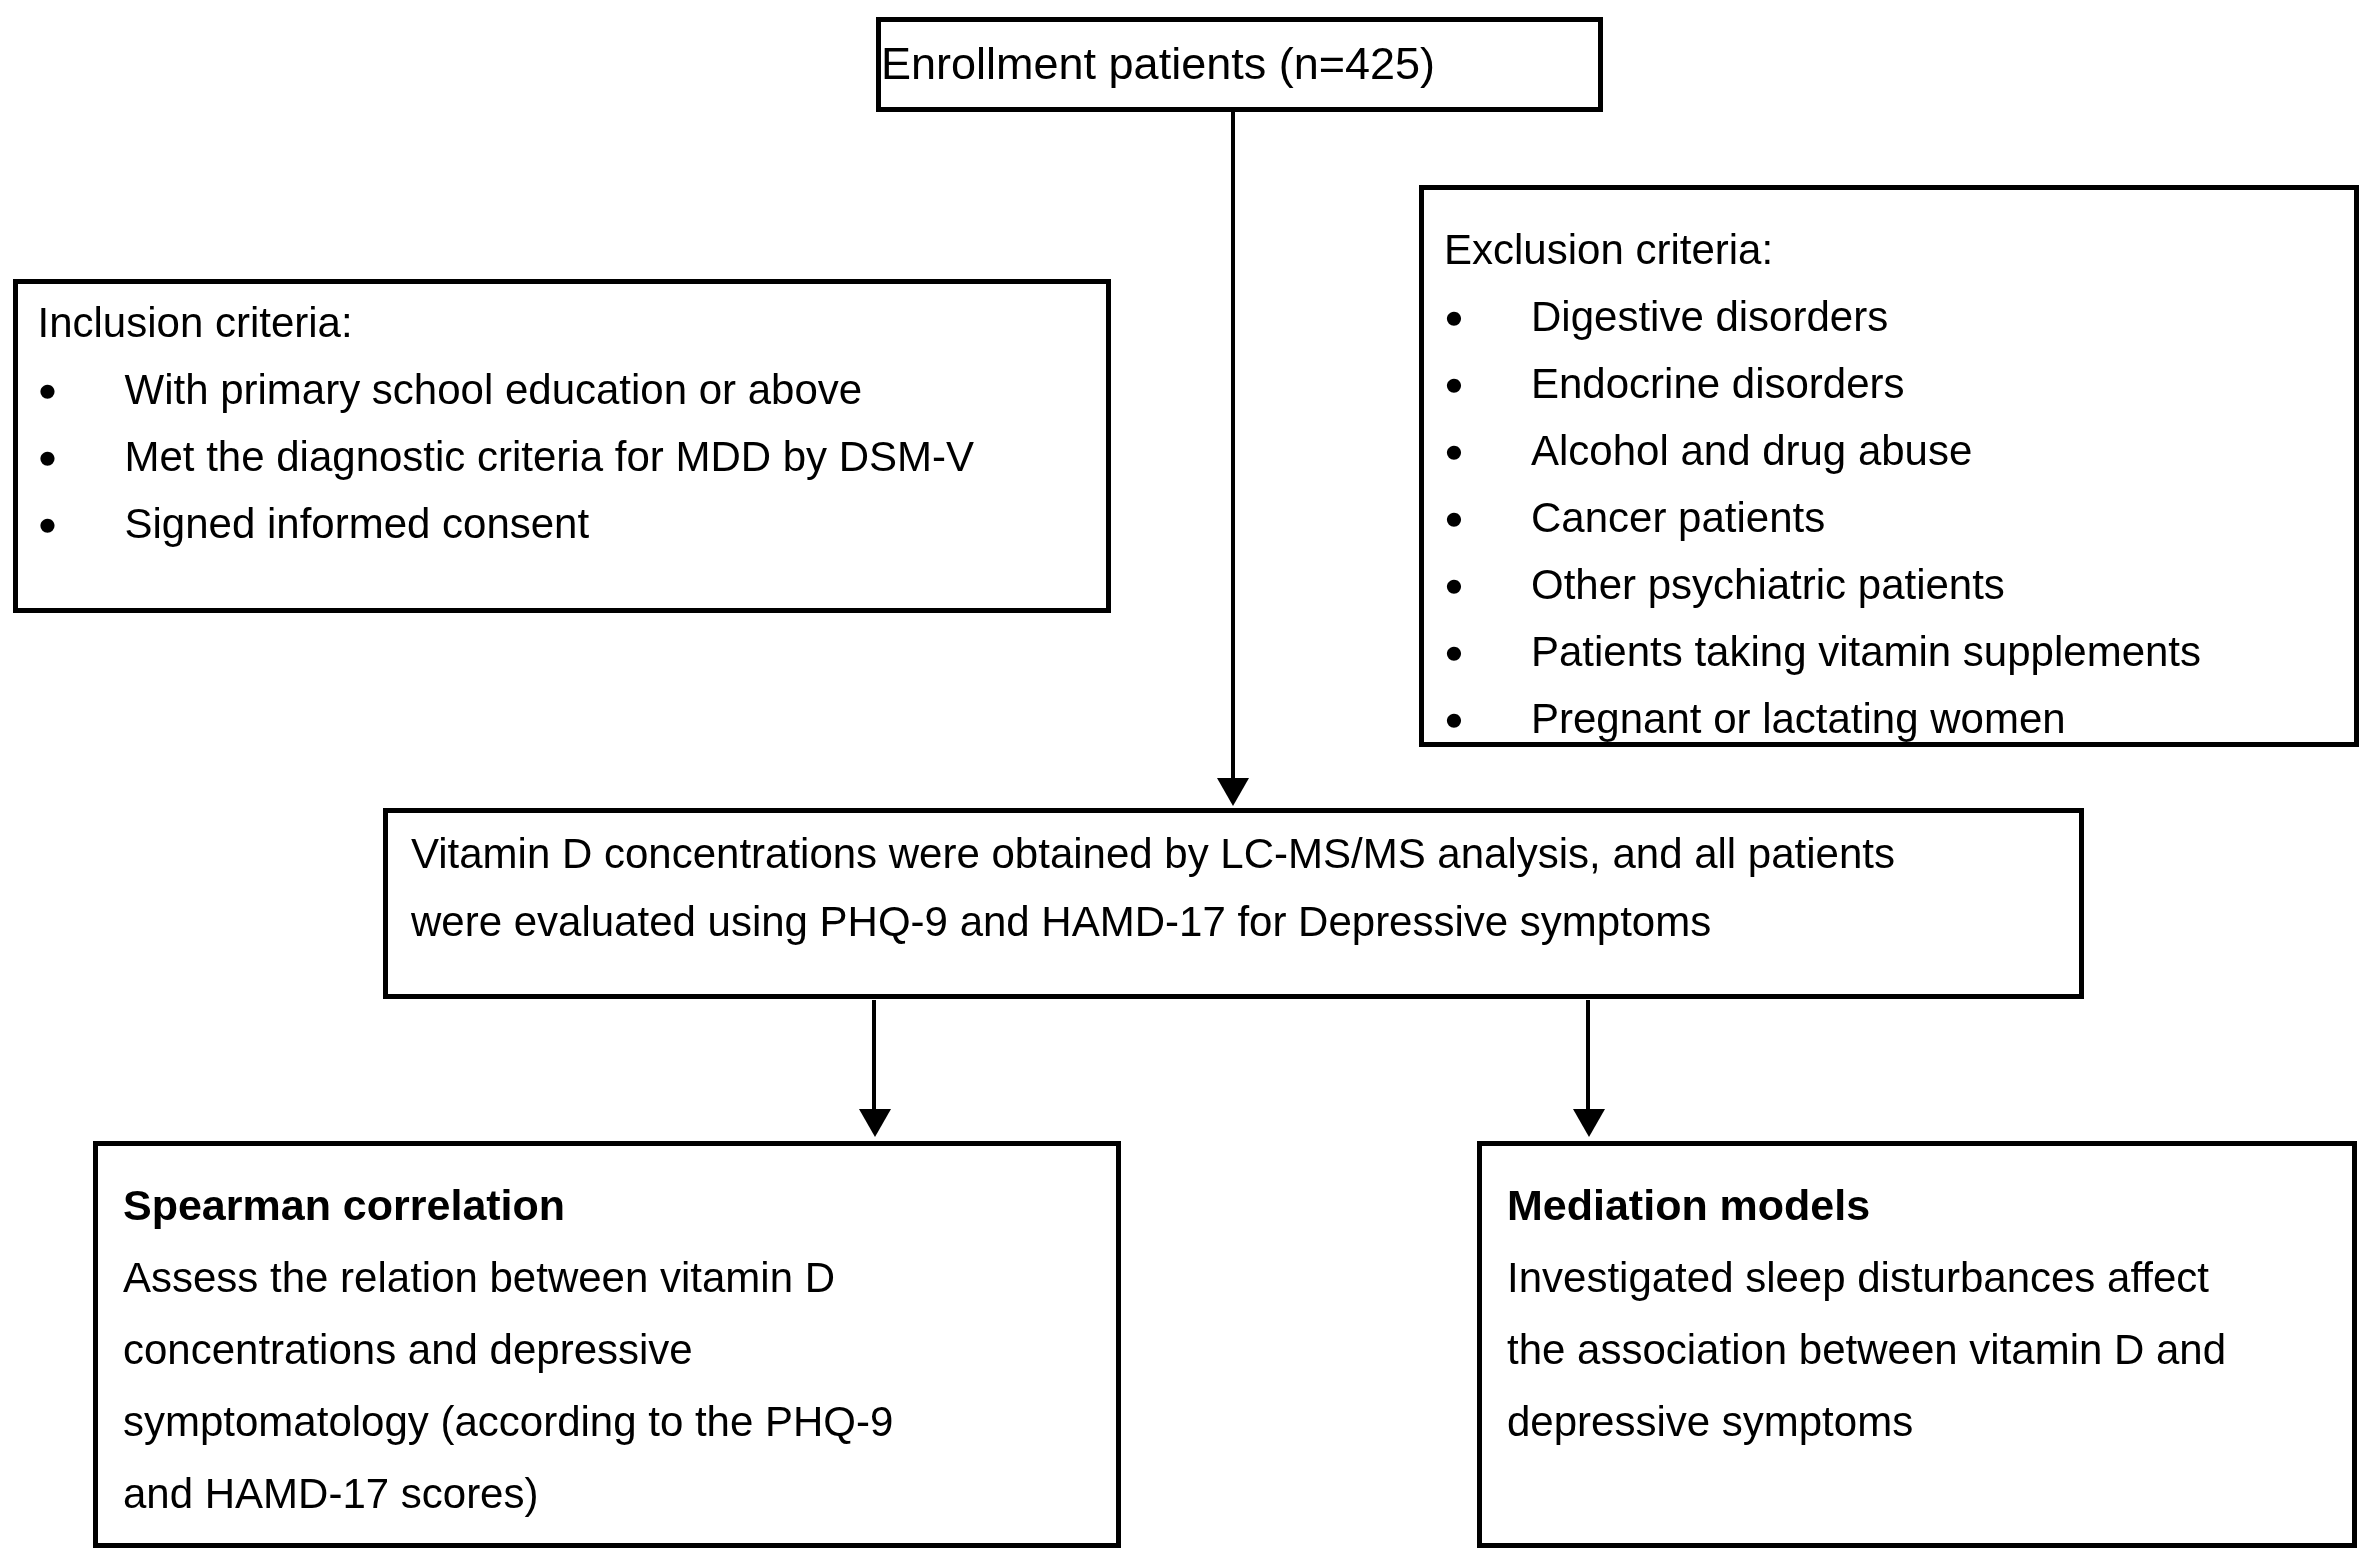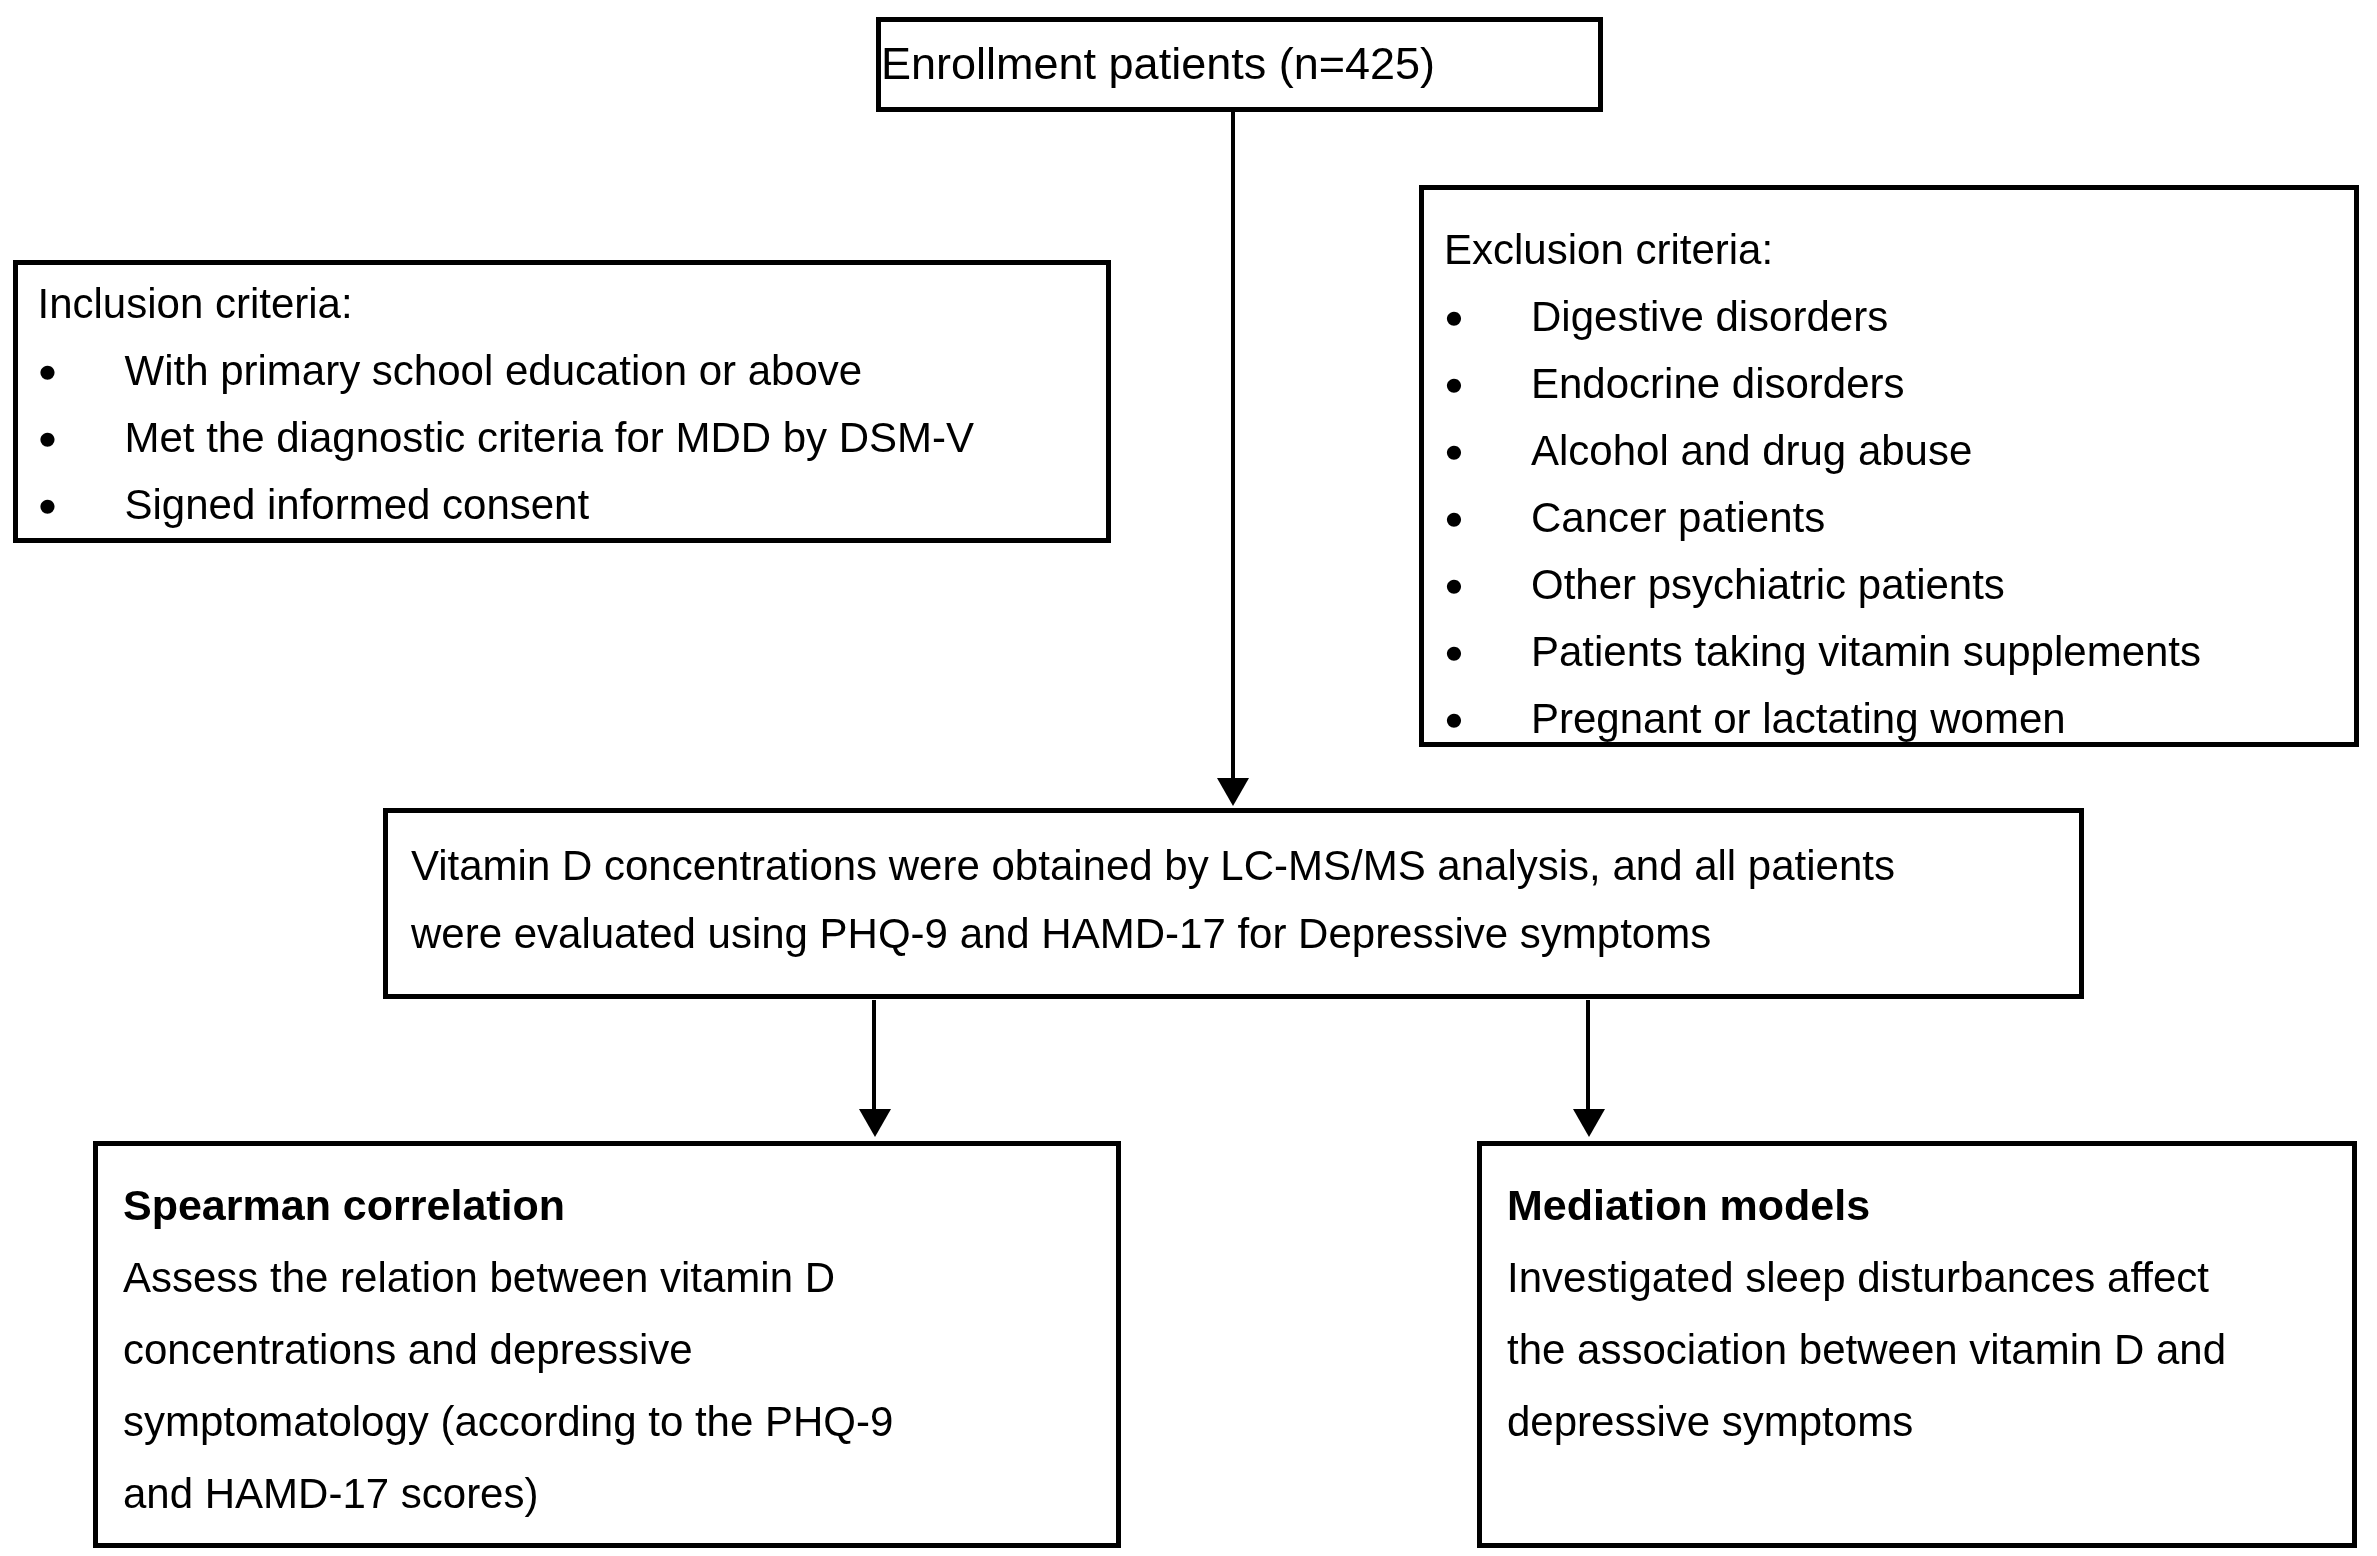--- a/index.html
+++ b/index.html
@@ -19,23 +19,23 @@
     font-size: 42px;
   }
 
   
   .enrollment {
     left: 876px; top: 16.6px; width: 727px; height: 95px;
     border-width: 5.8px;
     display: flex; align-items: center; justify-content: flex-start;
     font-size: 45px;
   }
-  .inclusion  { left: 12.5px;   top: 260px;  width: 1098px; height: 283px; padding: 5px 20px; }
+  .inclusion  { left: 12.5px;   top: 279px;  width: 1098px; height: 334px; padding: 5px 20px; }
   .exclusion  { left: 1419px; top: 185px;  width: 940px; height: 562px; padding: 26px 20px; }
-  .assessment { left: 383px;  top: 808px;  width: 1701px; height: 191px; padding: 19px 23px; }
+  .assessment { left: 383px;  top: 808px;  width: 1701px; height: 191px; padding: 7px 23px; }
   .spearman   { left: 93px;  top: 1141px; width: 1028px; height: 407px; padding: 23px 25px; }
   .mediation  { left: 1477px; top: 1141px; width: 880px; height: 407px; padding: 23px 25px; }
 
   .box-title { line-height: 67px; }
   .li { display: flex; line-height: 67px; }
   .bullet { width: 87px; flex: 0 0 87px; font-size: 33px; }
   .li-text { flex: 1; }
 
   .prelines { white-space: pre-line; line-height: 68px; }
   .bold-title { font-weight: bold; font-size: 43px; line-height: 73px; }

